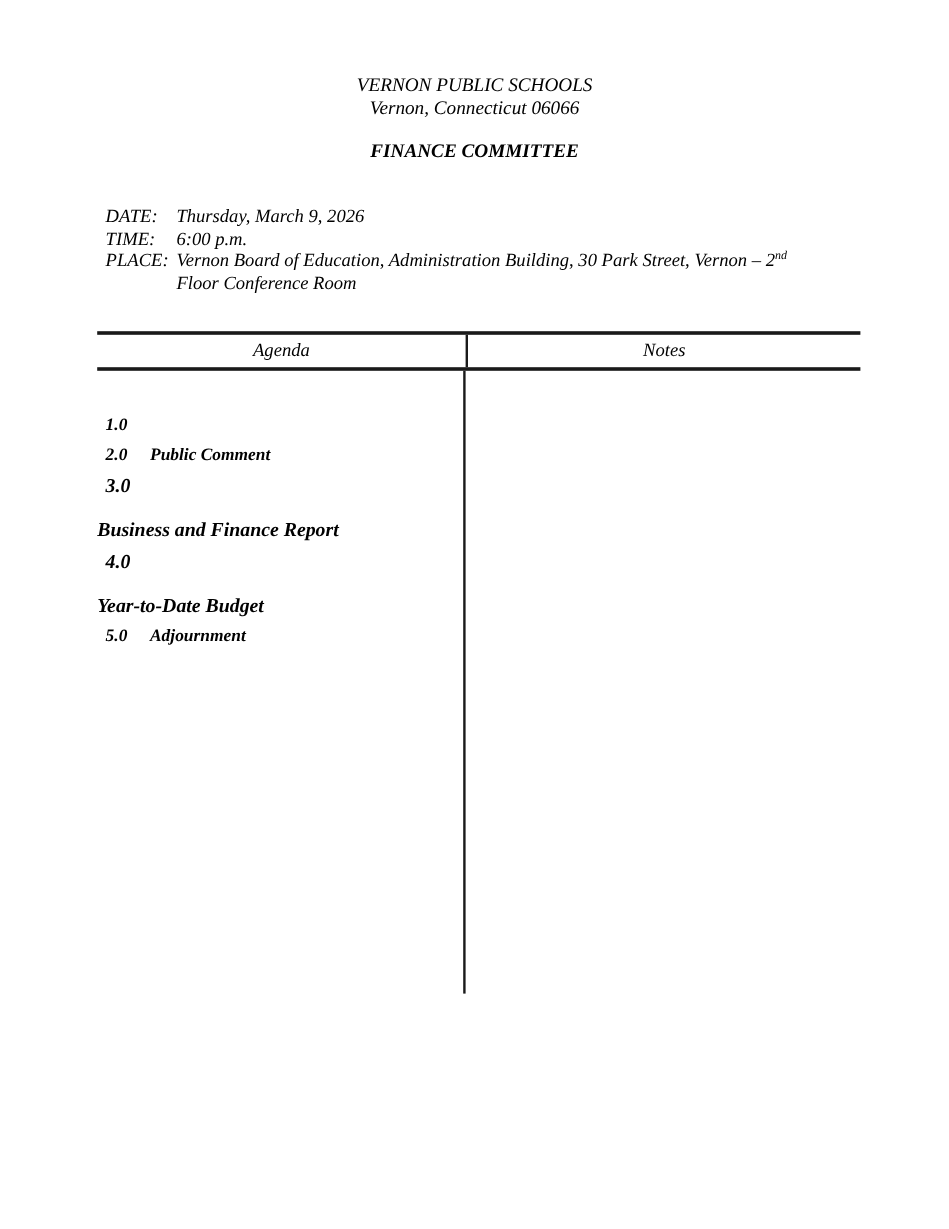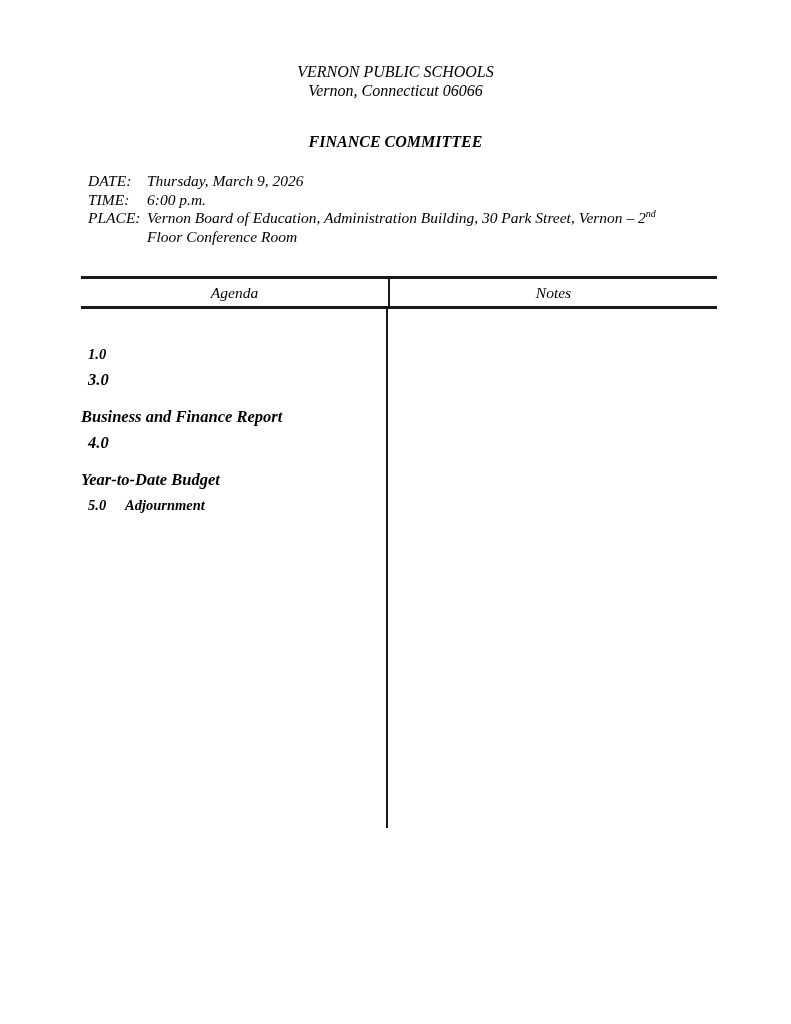--- a/index.html
+++ b/index.html
@@ -22,21 +22,21 @@
   .doc-header {
     position: absolute;
     top: 62px;
     left: 0;
     width: 100%;
     text-align: center;
     font-size: 16px;
     line-height: 19px;
   }
   .doc-header .bold-block {
-    margin-top: 32px;
+    margin-top: 17px;
     font-weight: bold;
   }
 
   
   .info {
     position: absolute;
     top: 172px;
     left: 88px;
     width: 630px;
     font-size: 15.5px;
@@ -144,20 +144,24 @@
   <div class="meeting-table">
     <div class="t-header">
       <div class="hcell agenda-h">Agenda</div>
       <div class="hcell notes-h">Notes</div>
     </div>
     <div class="t-body">
       <div class="col-agenda">
         <div class="agenda-item">
           <span class="num">1.0</span>
         </div>
+        <div class="agenda-item">
+          <span class="num">2.0</span>
+          <span class="txt">Public Comment</span>
+        </div>
         <div class="agenda-item large">
           <span class="num">3.0</span>
           <span class="txt">Business and Finance Report</span>
         </div>
         <div class="agenda-item large">
           <span class="num">4.0</span>
           <span class="txt">Year-to-Date Budget</span>
         </div>
         <div class="agenda-item">
           <span class="num">5.0</span>

